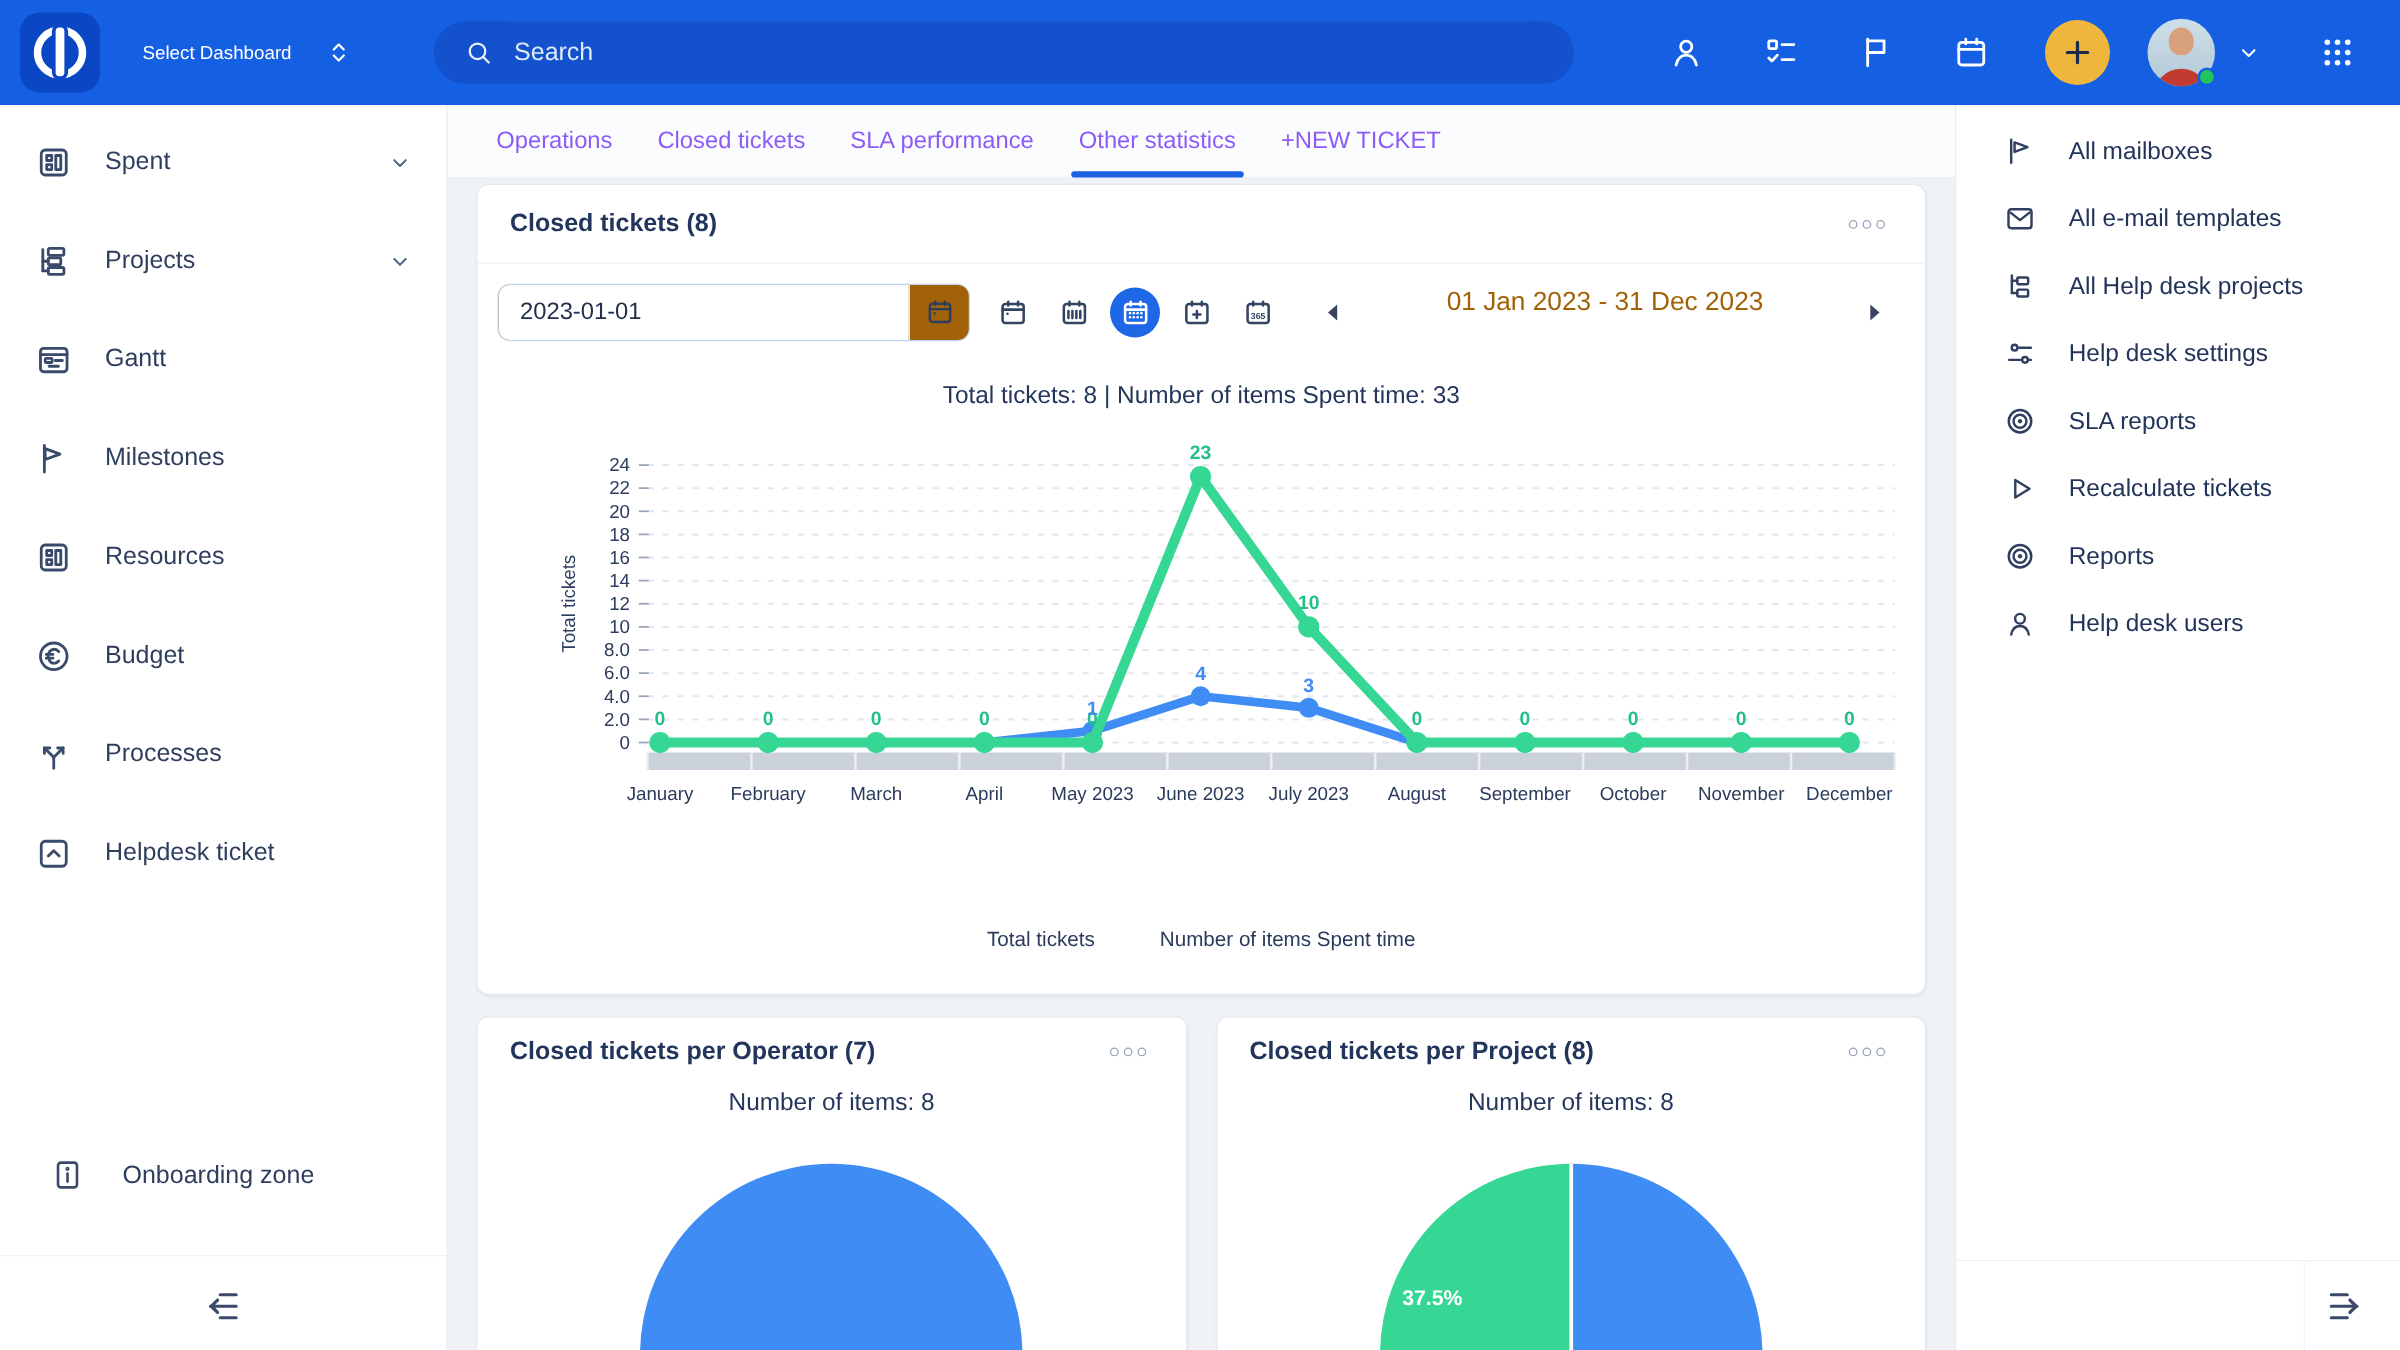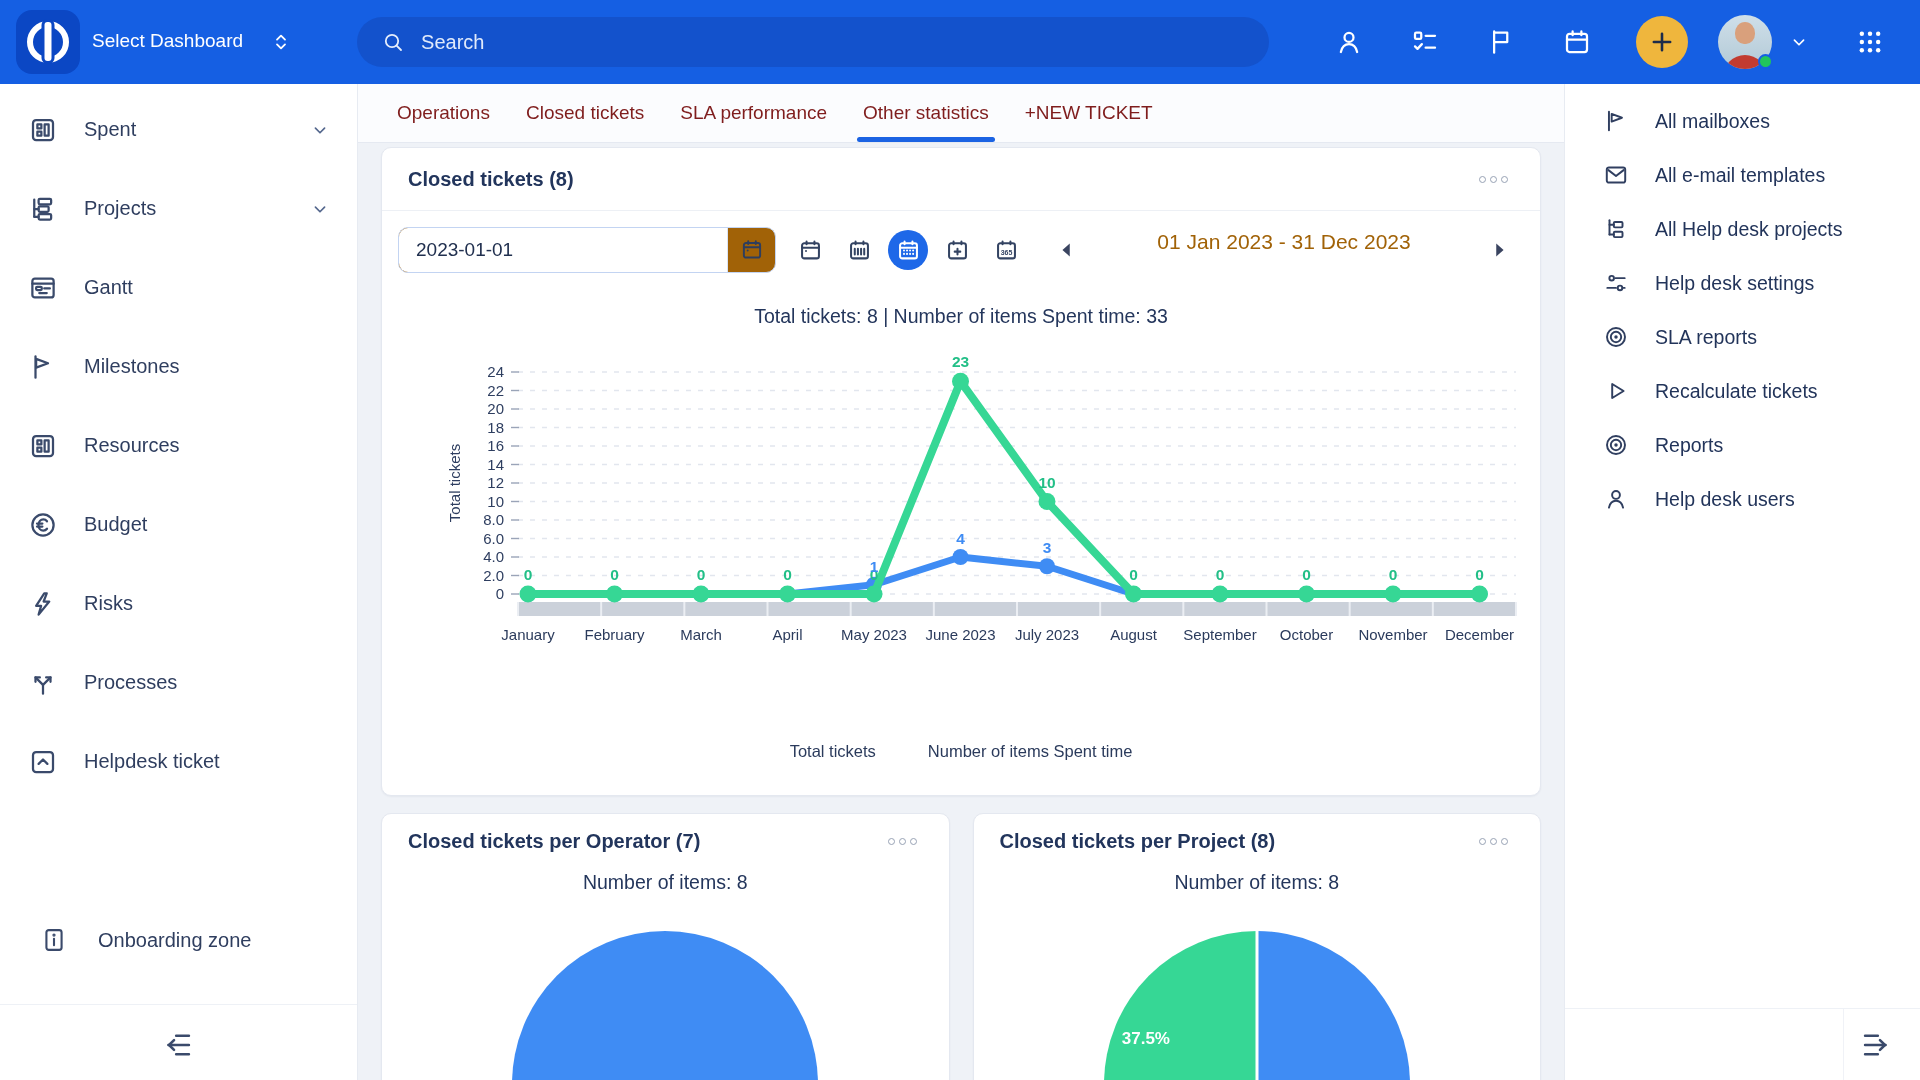--- a/index.html
+++ b/index.html
@@ -4,21 +4,21 @@
 <style>
   html,body{margin:0;padding:0;background:#DFE4EC;}
   *{box-sizing:border-box;font-family:"Liberation Sans",sans-serif;}
   .app{width:1920px;height:1080px;position:relative;overflow:hidden;background:#EFF2F7;}
 
   
   .topbar{height:84px;background:#155FE3;display:flex;align-items:center;padding:0 36px 0 16px;}
   .logo-tile{width:64px;height:64px;border-radius:16px;background:#0B47C4;display:flex;align-items:center;justify-content:center;flex:0 0 auto;cursor:pointer;}
   .logo-mark{width:42px;height:42px;border:6.5px solid #fff;border-radius:50%;position:relative;}
   .logo-mark::after{content:"";position:absolute;left:50%;top:-5px;transform:translateX(-50%);width:7px;height:39px;background:#fff;box-shadow:0 0 0 3px #0B47C4;border-radius:3px;}
-  .dash-select{display:flex;align-items:flex-start;gap:26px;color:#fff;font-size:19px;margin-left:12px;cursor:pointer;}
+  .dash-select{display:flex;align-items:center;gap:26px;color:#fff;font-size:15px;margin-left:34px;cursor:pointer;}
   .search{margin-left:64px;width:912px;height:50px;border-radius:25px;background:#1352CC;display:flex;align-items:center;padding:0 24px;gap:14px;color:#E6EEFC;}
   .search input{background:transparent;border:none;outline:none;color:#F0F5FE;font-size:20px;width:100%;}
   .search input::placeholder{color:#E0EAFB;}
   .top-icons{margin-left:auto;display:flex;align-items:center;gap:0;}
   .tbtn{background:none;border:none;color:#fff;padding:0;margin-left:46px;cursor:pointer;display:flex;align-items:center;}
   .plus-btn{width:52px;height:52px;border-radius:50%;background:#EFB63D;border:none;margin-left:44px;display:flex;align-items:center;justify-content:center;color:#1C2B4A;cursor:pointer;}
   .avatar-wrap{display:flex;align-items:center;margin-left:30px;position:relative;cursor:pointer;}
   .avatar{width:54px;height:54px;border-radius:50%;background:linear-gradient(180deg,#cfdfe9 0%,#b2c9d6 100%);position:relative;overflow:hidden;}
   .avatar::before{content:"";position:absolute;top:7px;left:50%;transform:translateX(-50%);width:20px;height:22px;border-radius:50% 50% 45% 45%;background:#d9a07c;}
   .avatar::after{content:"";position:absolute;bottom:-12px;left:50%;transform:translateX(-50%);width:44px;height:26px;border-radius:22px 22px 0 0;background:#c23b30;}
@@ -34,21 +34,21 @@
   .side-item{height:79px;display:flex;align-items:center;padding:0 26px 0 28px;gap:26px;color:#2F3E5F;font-size:20px;font-weight:500;cursor:pointer;}
   .side-item .ic{color:#3A4A6B;}
   .side-item .chev{margin-left:auto;color:#54678D;display:flex;}
   .onboarding{position:absolute;top:832px;left:0;right:0;height:48px;display:flex;align-items:center;padding-left:40px;gap:30px;color:#2F3E5F;font-size:20px;font-weight:500;cursor:pointer;}
   .onboarding .ic{color:#3A4A6B;}
   .side-divider{position:absolute;top:920px;left:0;right:0;border-top:1px solid #EEF1F6;}
   .collapse-left{position:absolute;bottom:14px;left:50%;transform:translateX(-50%);background:none;border:none;color:#3A4A6B;cursor:pointer;}
 
   .main{flex:1 1 auto;display:flex;flex-direction:column;min-width:0;}
   .tabs{height:69px;background:#FBFCFE;border-bottom:1px solid #E5E9F1;display:flex;align-items:stretch;padding-left:39px;gap:36px;}
-  .tab{display:flex;align-items:center;color:#7f1d1d;font-size:19px;font-weight:500;position:relative;cursor:pointer;white-space:nowrap;}
+  .tab{display:flex;align-items:center;color:#8b5cf6;font-size:19px;font-weight:500;position:relative;cursor:pointer;white-space:nowrap;}
   .tab.active::after{content:"";position:absolute;left:-6px;right:-6px;bottom:0;height:5px;border-radius:3px;background:#1B63E3;}
   .scroll{flex:1 1 auto;overflow:hidden;padding:4px 23px 0 23px;}
 
   .panel{background:#fff;border:1px solid #E4E8F0;border-radius:10px;box-shadow:0 1px 2px rgba(20,40,80,.05);}
   .chart-panel{height:649px;}
   .panel-header{height:62px;display:flex;align-items:center;padding:0 26px;justify-content:flex-end;}
   .panel-title{font-size:20px;font-weight:700;color:#22355C;}
   .dots-btn{margin-left:auto;background:none;border:none;cursor:pointer;display:flex;gap:4px;padding:6px;}
   .dots-btn i{width:7px;height:7px;border:1.5px solid #98A2B5;border-radius:50%;display:block;}
   .panel-divider{border-top:1px solid #EDF0F5;}
@@ -251,28 +251,20 @@
             <span>Resources</span>
           </div>
           <div class="side-item">
             <span class="ic">
               <svg width="30" height="30" viewBox="0 0 24 24" fill="none" stroke="currentColor" stroke-width="1.8" stroke-linecap="round" stroke-linejoin="round">
                 <circle cx="12" cy="12" r="8.5"></circle>
                 <path d="M15.2 9c-.7-.9-1.8-1.5-2.9-1.5-2.2 0-3.9 2-3.9 4.5s1.7 4.5 3.9 4.5c1.1 0 2.2-.6 2.9-1.5M7.2 10.8h4.3M7.2 13.2h4.3"></path>
               </svg>
             </span>
             <span>Budget</span>
-          </div>
-          <div class="side-item">
-            <span class="ic">
-              <svg width="30" height="30" viewBox="0 0 24 24" fill="none" stroke="currentColor" stroke-width="1.8" stroke-linecap="round" stroke-linejoin="round">
-                <path d="M13 3.5L6.5 13.5h4L8.5 20.5l8.5-10.5h-4.5L15 3.5z"></path>
-              </svg>
-            </span>
-            <span>Risks</span>
           </div>
           <div class="side-item">
             <span class="ic">
               <svg width="30" height="30" viewBox="0 0 24 24" fill="none" stroke="currentColor" stroke-width="1.8" stroke-linecap="round" stroke-linejoin="round">
                 <path d="M12 20.5v-7"></path>
                 <path d="M12 13.5L6 7.5M12 13.5l6-6"></path>
                 <path d="M6 11V7.5H9.5M18 11V7.5h-3.5"></path>
               </svg>
             </span>
             <span>Processes</span>

